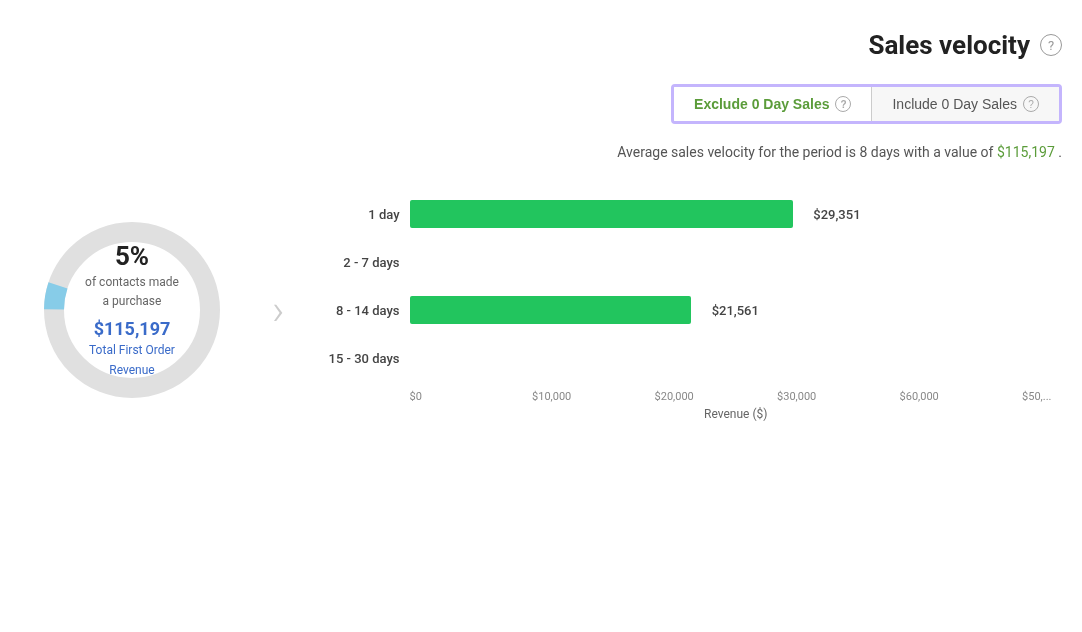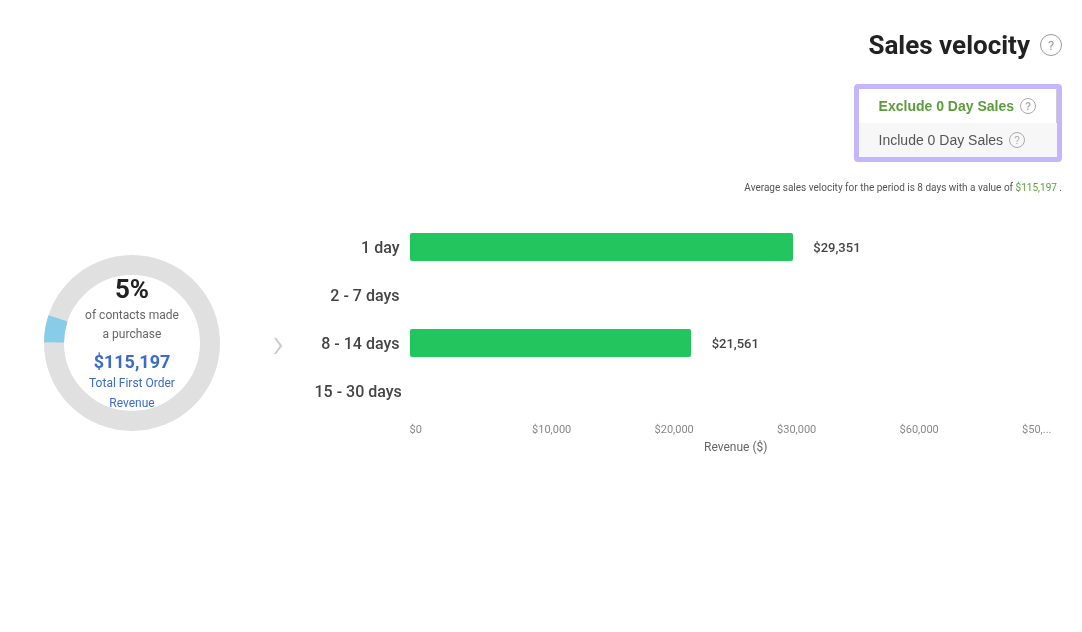--- a/index.html
+++ b/index.html
@@ -37,25 +37,24 @@
       border-radius: 50%;
       display: flex;
       align-items: center;
       justify-content: center;
       color: #999;
       font-size: 13px;
       cursor: pointer;
     }
     .toggle-row {
       display: flex;
-      border: 5px solid #c4b5fd;
+      border: 3px solid #c4b5fd;
       border-radius: 4px;
       overflow: hidden;
       margin-bottom: 20px;
-      flex-direction: column;
     }
     .toggle-btn {
       padding: 9px 20px;
       font-size: 14px;
       cursor: pointer;
       display: flex;
       align-items: center;
       gap: 6px;
       border: none;
       background: #fff;
@@ -75,21 +74,21 @@
       height: 16px;
       border: 1.5px solid #aaa;
       border-radius: 50%;
       display: flex;
       align-items: center;
       justify-content: center;
       font-size: 10px;
       color: #aaa;
     }
     .summary-text {
-      font-size: 10px;
+      font-size: 14px;
       color: #555;
       margin-bottom: 28px;
     }
     .summary-text span.highlight {
       color: #5b9c3a;
     }
     .main-content {
       display: flex;
       align-items: center;
       width: 100%;
@@ -153,21 +152,21 @@
       flex: 1;
       padding: 10px 0;
     }
     .bar-row {
       display: flex;
       align-items: center;
       margin-bottom: 16px;
       height: 32px;
     }
     .bar-label {
-      font-size: 16px;
+      font-size: 13px;
       color: #444;
       text-align: right;
       min-width: 85px;
       margin-right: 10px;
       font-weight: 500;
     }
     .bar-track {
       flex: 1;
       height: 28px;
       position: relative;

